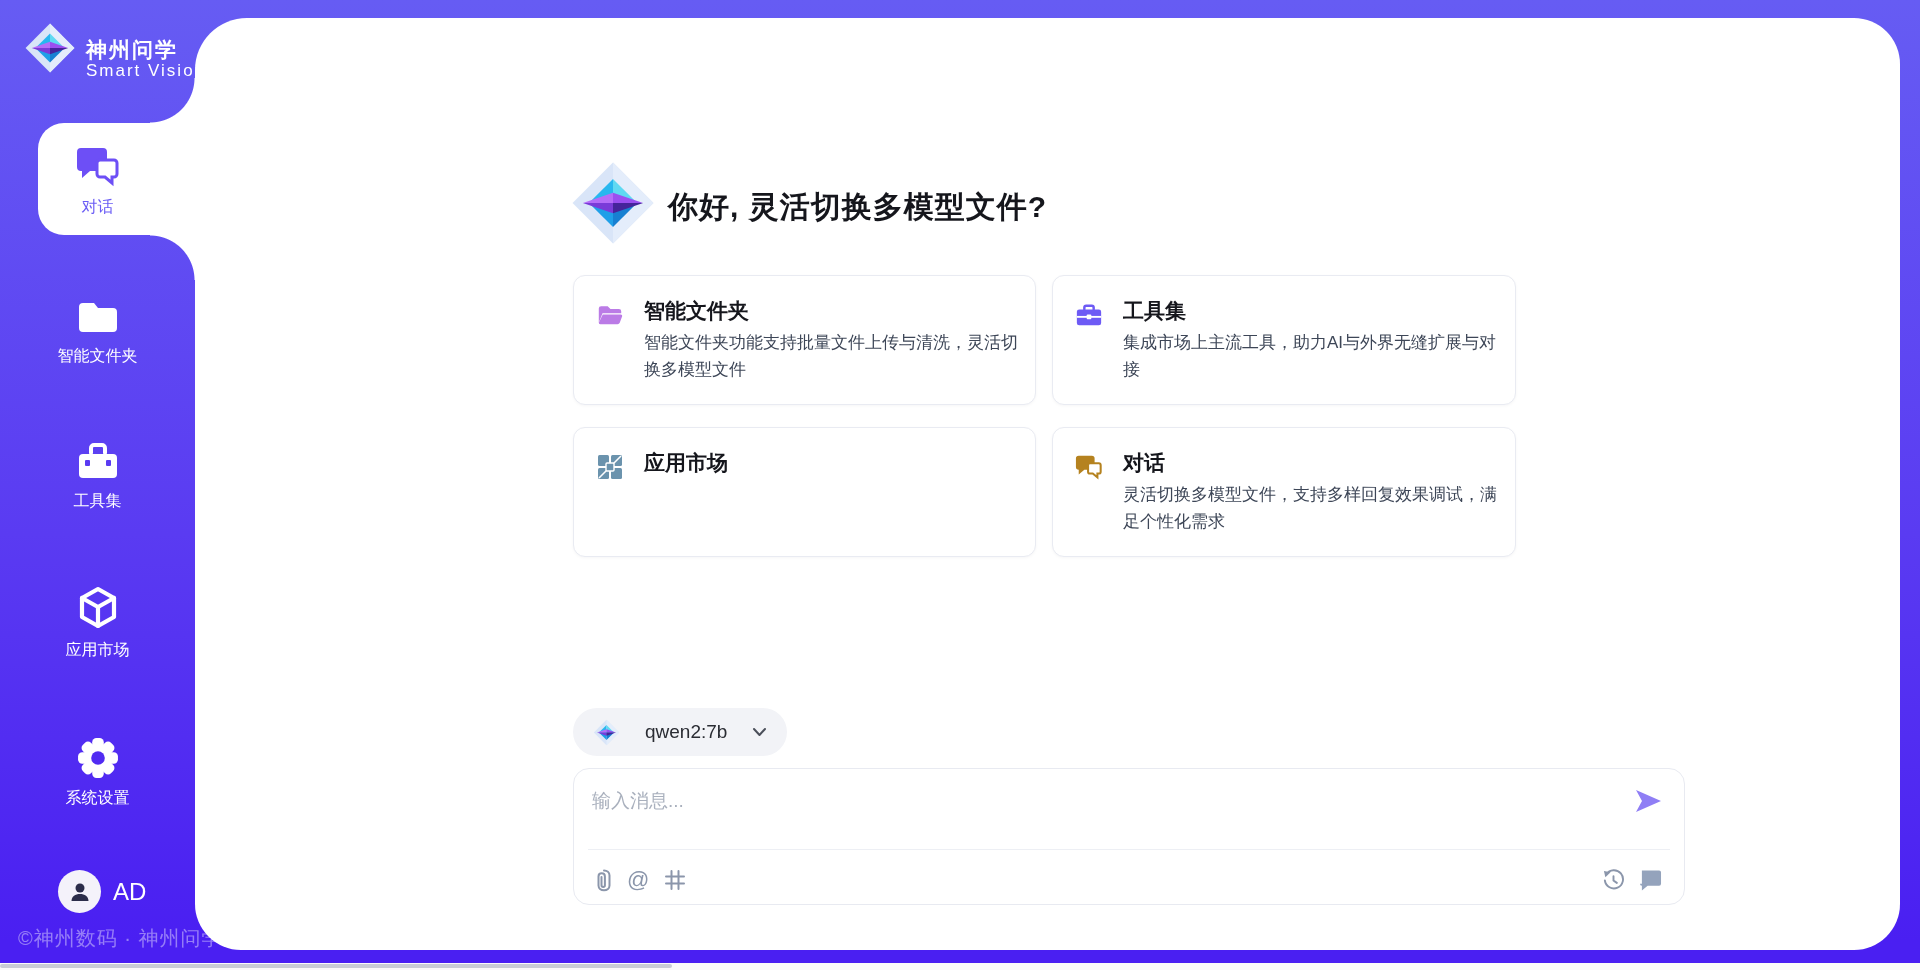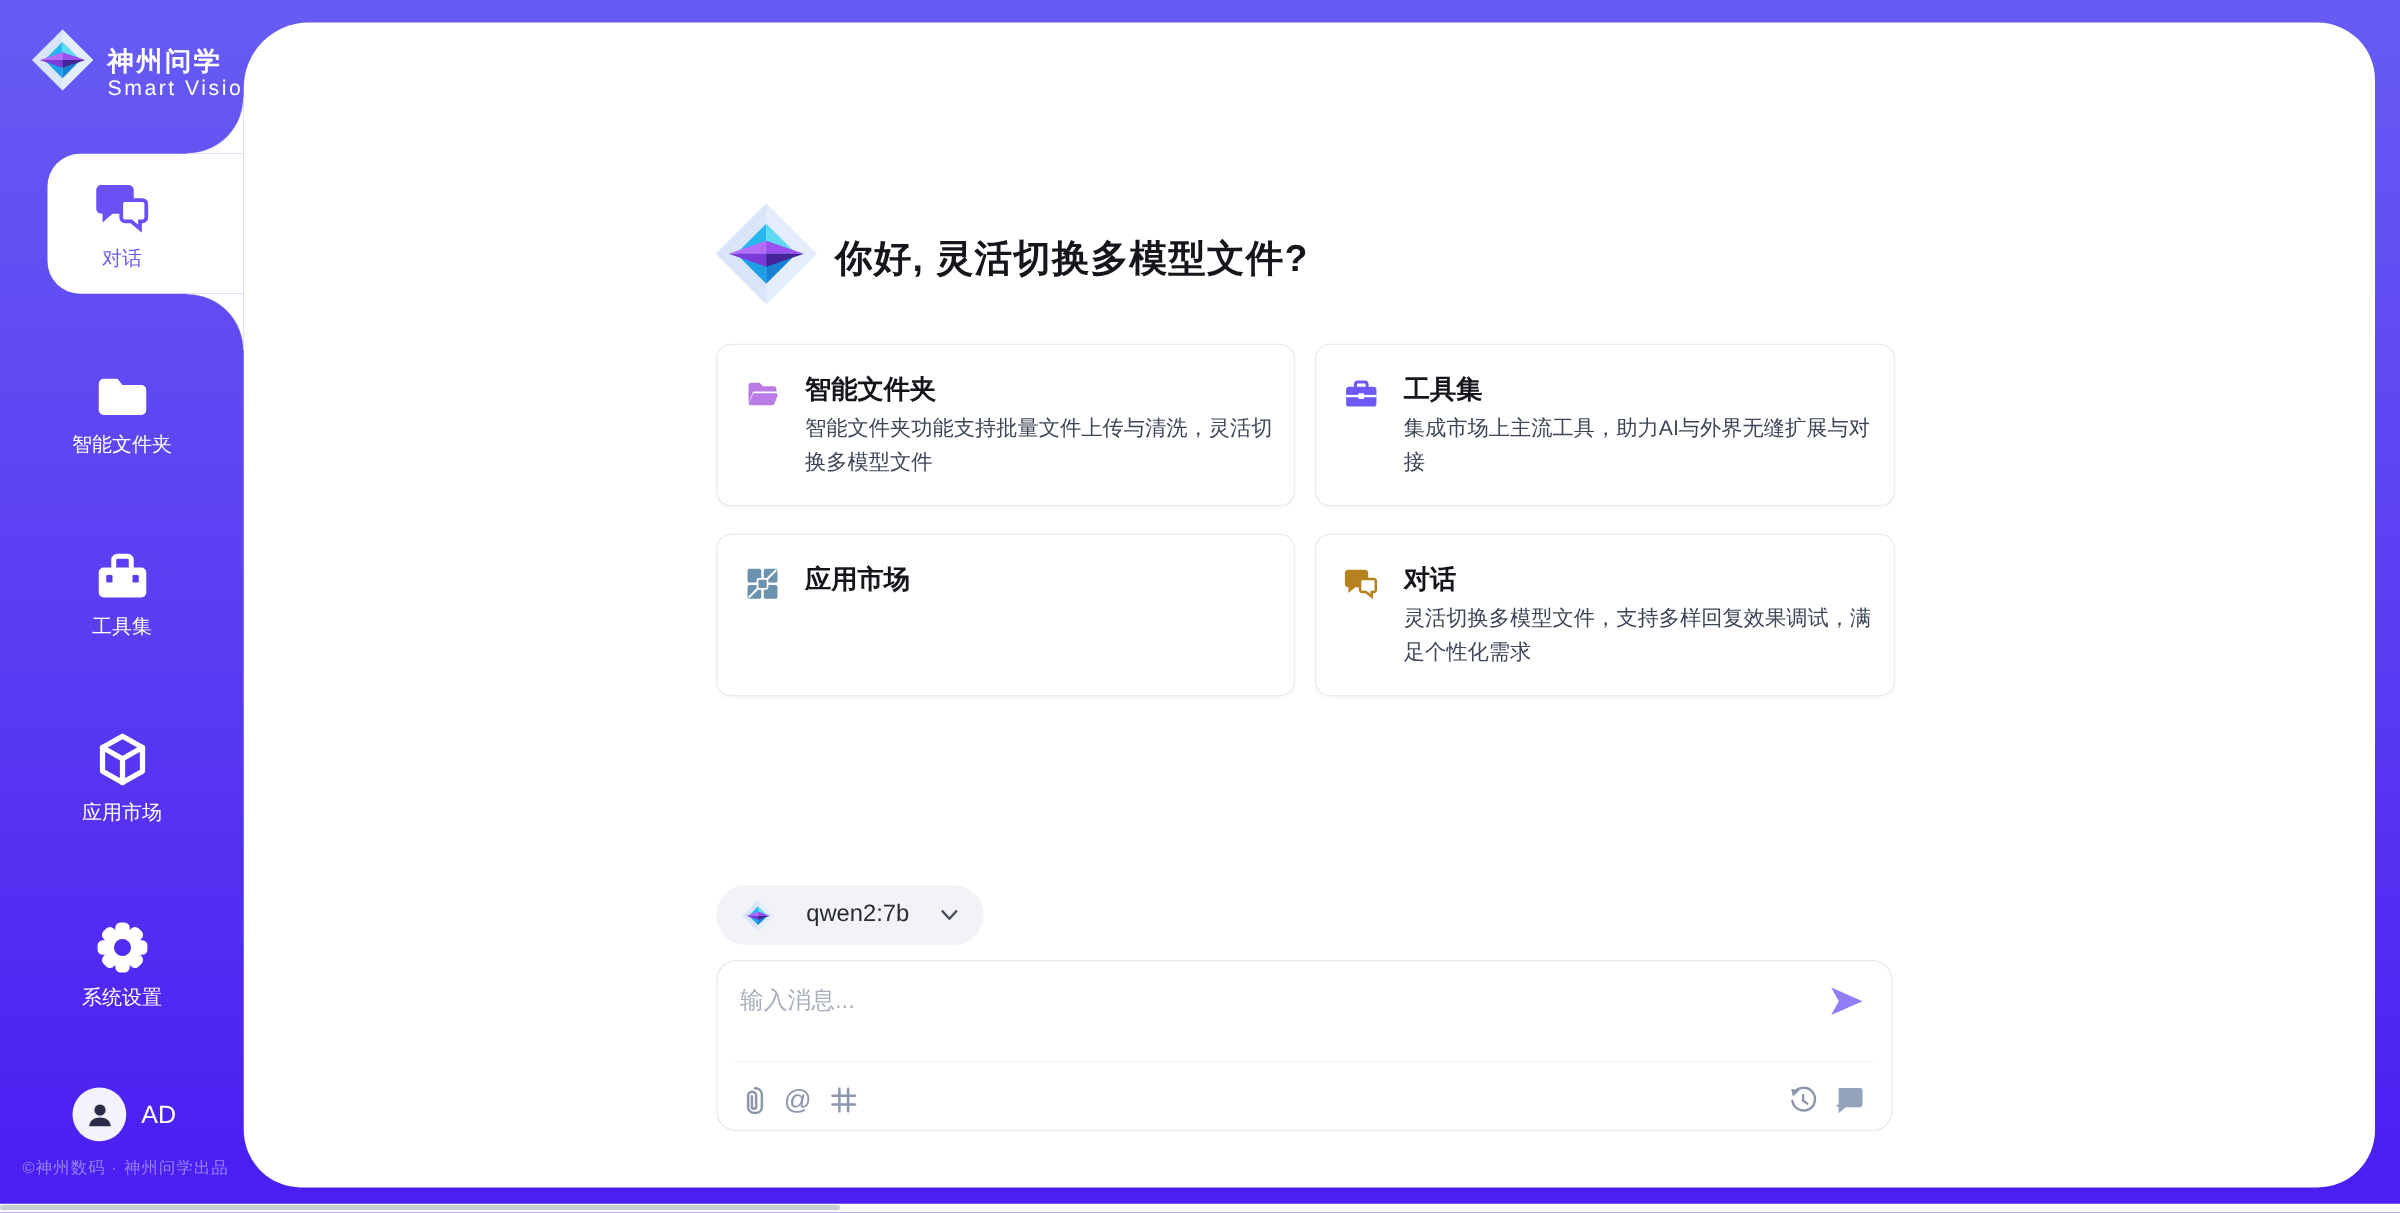--- a/index.html
+++ b/index.html
@@ -29,22 +29,22 @@
   .nav-item.active .nav-label{ color:#6a5cf5; }
 
   .active-tab{ position:absolute; left:38px; top:123px; width:157px; height:112px; background:#fff; border-radius:26px 0 0 26px; }
   .scoop-top{ position:absolute; left:150px; top:78px; width:45px; height:45px;
     background:radial-gradient(circle at 0 0, rgba(255,255,255,0) 44px, #fff 45px); }
   .scoop-bottom{ position:absolute; left:150px; top:235px; width:45px; height:45px;
     background:radial-gradient(circle at 0 100%, rgba(255,255,255,0) 44px, #fff 45px); }
 
   .user-row{ position:absolute; left:0; top:868px; width:195px; height:48px; display:flex; align-items:center; cursor:pointer; }
   .avatar{ position:absolute; left:58px; top:2px; width:43px; height:43px; border-radius:50%; background:#f4f2fa; display:flex; align-items:center; justify-content:center; }
-  .user-name{ position:absolute; left:113px; color:#fff; font-size:20px; }
-  .copyright{ position:absolute; left:18px; top:925px; color:rgba(255,255,255,0.42); font-size:13px; letter-spacing:1px; }
+  .user-name{ position:absolute; left:113px; color:#fff; font-size:24px; }
+  .copyright{ position:absolute; left:18px; top:925px; color:rgba(255,255,255,0.42); font-size:20px; letter-spacing:1px; }
 
   
   .welcome-logo{ position:absolute; left:570px; top:160px; width:86px; height:86px; }
   .greeting{ position:absolute; left:668px; top:187px; font-size:30px; font-weight:bold; color:#15161c; letter-spacing:1px; }
 
   
   .cards{ position:absolute; left:573px; top:275px; width:943px; display:grid;
     grid-template-columns:463px 464px; column-gap:16px; row-gap:22px; }
   .card{ position:relative; height:130px; background:#fff; border:1px solid #e9ebf2; border-radius:12px;
     box-shadow:0 1px 3px rgba(15,23,42,0.04); cursor:pointer; }
@@ -52,21 +52,21 @@
   .card-title{ position:absolute; left:70px; top:21px; font-size:21px; font-weight:bold; color:#15161c; }
   .card-desc{ position:absolute; left:70px; top:53px; right:16px; font-size:17px; line-height:27px; color:#3d4657; }
 
   
   .model-pill{ position:absolute; left:573px; top:708px; height:48px; border-radius:24px; background:#f2f3f7;
     display:inline-flex; align-items:center; gap:25px; padding:0 20px; cursor:pointer; }
   .model-pill svg.gem{ width:27px; height:27px; }
   .model-label{ font-size:19px; color:#2a2c33; }
 
   
-  .composer{ position:absolute; left:573px; top:768px; width:941px; height:137px; background:#fff;
+  .composer{ position:absolute; left:573px; top:768px; width:1112px; height:137px; background:#fff;
     border:1.5px solid #e8eaf1; border-radius:16px; }
   .composer-input{ position:absolute; left:18px; top:12px; width:840px; height:40px; border:none; outline:none;
     font-size:19px; color:#333; font-family:"Liberation Sans", sans-serif; background:transparent; }
   .composer-input::placeholder{ color:#a9b0bd; }
   .send-btn{ position:absolute; right:20px; top:17px; width:32px; height:32px; cursor:pointer; background:none; border:none; }
   .composer-divider{ position:absolute; left:14px; right:14px; top:80px; height:1px; background:#edeff4; }
   .composer-tools{ position:absolute; left:22px; top:94px; height:34px; display:flex; align-items:center; gap:15px; color:#8b96ab; }
   .composer-tools-right{ position:absolute; right:22px; top:94px; height:34px; display:flex; align-items:center; gap:14px; }
   .tool-icon{ display:flex; align-items:center; justify-content:center; cursor:pointer; }
   .at-glyph{ font-size:22px; color:#8b96ab; line-height:22px; cursor:pointer; }

